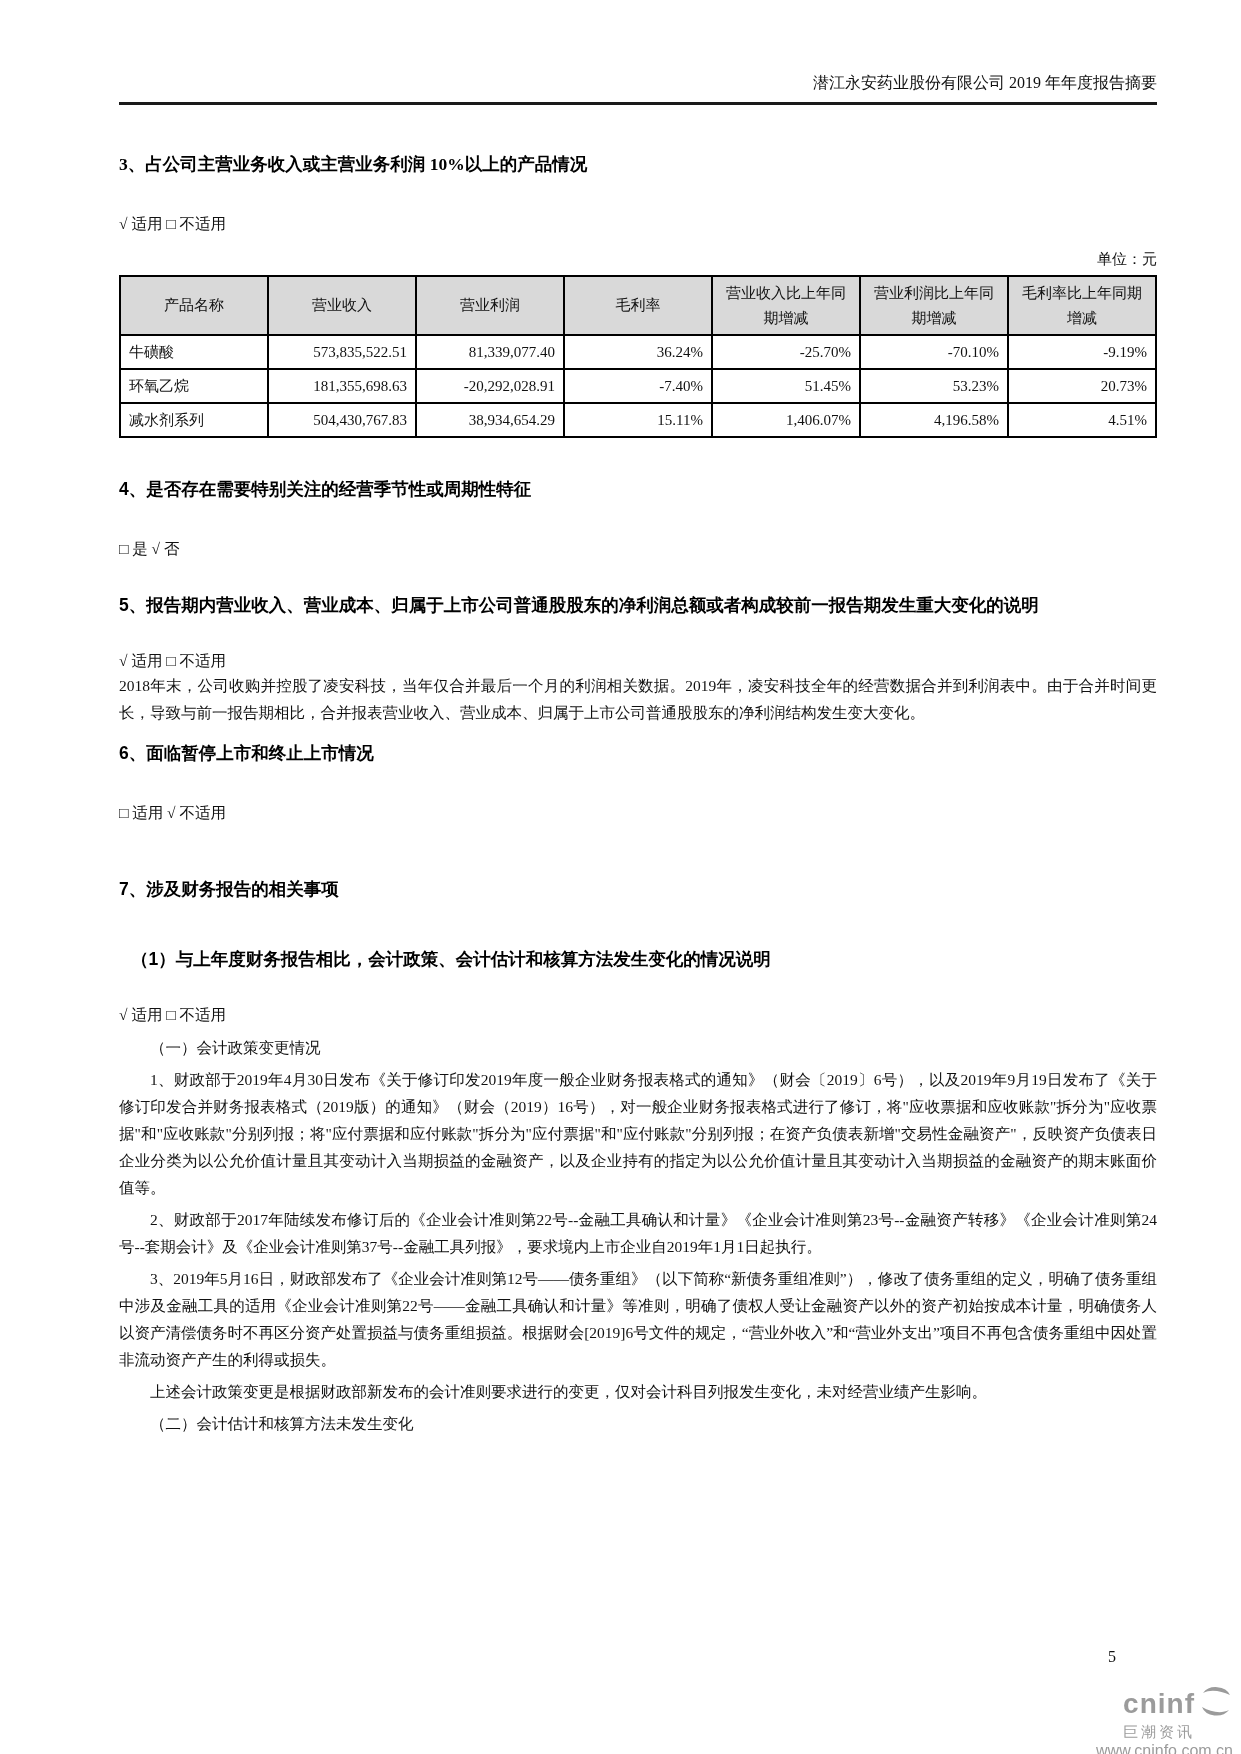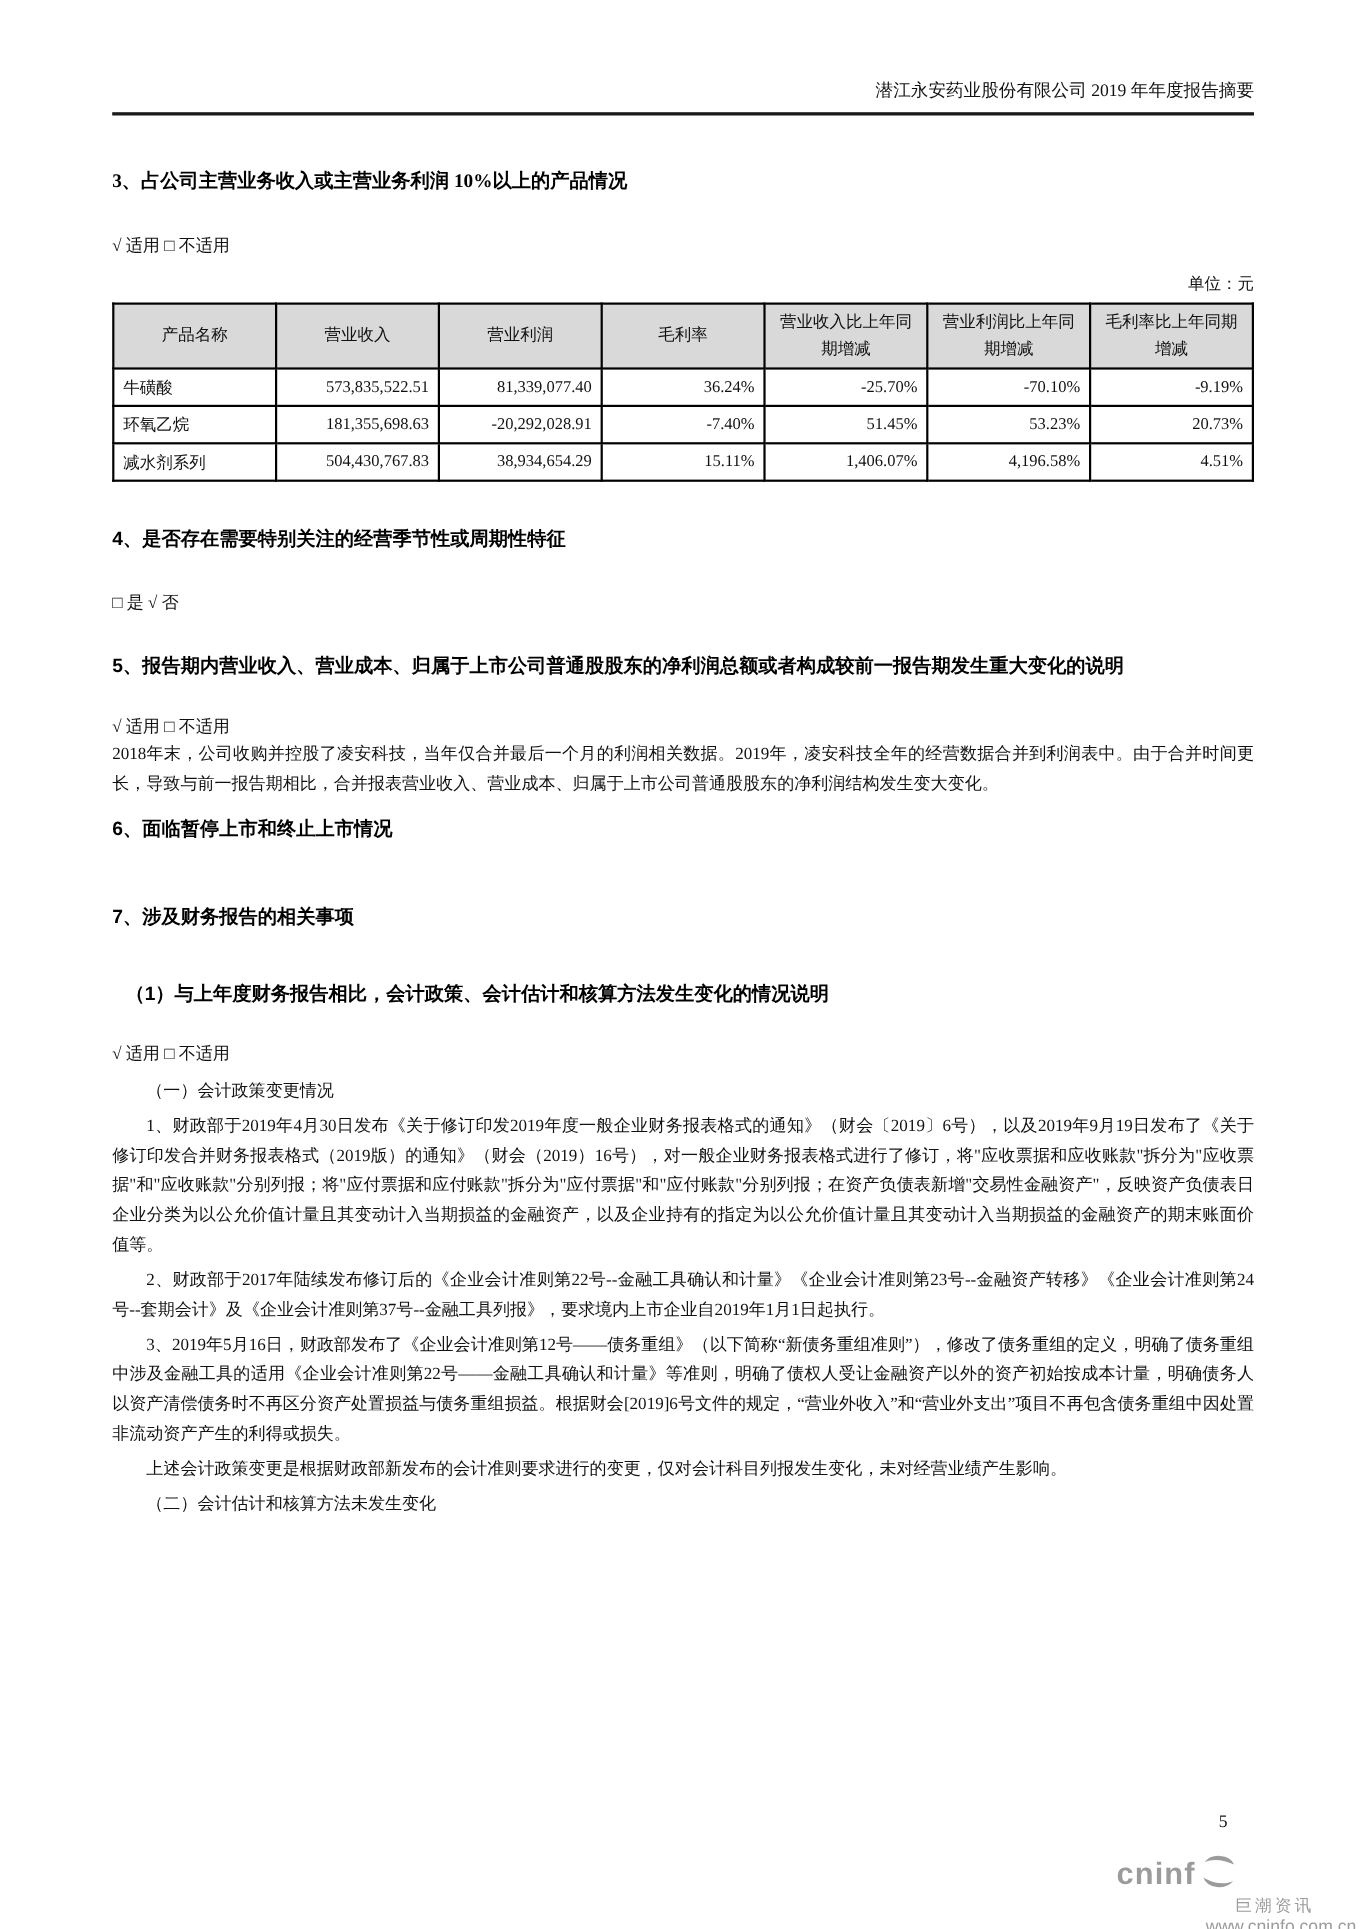--- a/index.html
+++ b/index.html
@@ -2,21 +2,21 @@
 <html lang="zh"><head>
 <meta charset="utf-8">
 <style>
   * { margin:0; padding:0; box-sizing:border-box; }
   html,body { background:#ffffff; }
   body {
     width:1241px; height:1754px; position:relative;
     font-family:"Liberation Serif", serif;
     color:#111; overflow:hidden;
   }
-  .content { position:absolute; left:102px; top:0; width:1038px; }
+  .content { position:absolute; left:119px; top:0; width:1038px; }
 
   
   .doc-header {
     padding-top:72px; padding-bottom:8px;
     border-bottom:3px solid #1a1a1a;
     text-align:right;
     font-size:16px; line-height:22px;
   }
 
   
@@ -66,21 +66,21 @@
   .page-number {
     position:absolute; left:1108px; top:1648px;
     font-size:16px; color:#111;
   }
   .cninfo-logo {
     position:absolute; right:6px; top:1686px; width:220px;
     text-align:right; color:#9b9b9b; line-height:1;
     font-family:"Liberation Sans", sans-serif;
     user-select:none;
   }
-  .cninfo-row1 { display:flex; align-items:center; justify-content:flex-start; gap:4px; padding-right:2px; }
+  .cninfo-row1 { display:flex; align-items:center; justify-content:flex-end; gap:4px; padding-right:2px; }
   .cninfo-brand { font-weight:bold; font-size:28px; letter-spacing:1px; }
   .cninfo-cn { font-size:15px; letter-spacing:3px; margin-top:3px; padding-right:40px; }
   .cninfo-url { font-size:16px; margin-top:4px; padding-right:2px; }
 </style>
 </head>
 <body>
 
 <div class="content">
 
   <div class="doc-header">
@@ -135,20 +135,21 @@
   </table>
 
   <div class="h-num sec4-h">4、是否存在需要特别关注的经营季节性或周期性特征</div>
   <div class="applicable">□ 是 √ 否</div>
 
   <div class="h-num sec5-h" style="max-width: 1010px;">5、报告期内营业收入、营业成本、归属于上市公司普通股股东的净利润总额或者构成较前一报告期发生重大变化的说明</div>
   <div class="applicable tight">√ 适用 □ 不适用</div>
   <div class="body-para">2018年末，公司收购并控股了凌安科技，当年仅合并最后一个月的利润相关数据。2019年，凌安科技全年的经营数据合并到利润表中。由于合并时间更长，导致与前一报告期相比，合并报表营业收入、营业成本、归属于上市公司普通股股东的净利润结构发生变大变化。</div>
 
   <div class="h-num sec6-h">6、面临暂停上市和终止上市情况</div>
+  <div class="applicable">□ 适用 √ 不适用</div>
 
   <div class="h-num sec7-h">7、涉及财务报告的相关事项</div>
   <div class="h-num sub1-h">（1）与上年度财务报告相比，会计政策、会计估计和核算方法发生变化的情况说明</div>
   <div class="applicable tight">√ 适用 □ 不适用</div>
 
   <div class="policy-block" id="policy-paragraphs">
       <p>（一）会计政策变更情况</p>
       <p>1、财政部于2019年4月30日发布《关于修订印发2019年度一般企业财务报表格式的通知》（财会〔2019〕6号），以及2019年9月19日发布了《关于修订印发合并财务报表格式（2019版）的通知》（财会（2019）16号），对一般企业财务报表格式进行了修订，将"应收票据和应收账款"拆分为"应收票据"和"应收账款"分别列报；将"应付票据和应付账款"拆分为"应付票据"和"应付账款"分别列报；在资产负债表新增"交易性金融资产"，反映资产负债表日企业分类为以公允价值计量且其变动计入当期损益的金融资产，以及企业持有的指定为以公允价值计量且其变动计入当期损益的金融资产的期末账面价值等。</p>
       <p>2、财政部于2017年陆续发布修订后的《企业会计准则第22号--金融工具确认和计量》《企业会计准则第23号--金融资产转移》《企业会计准则第24号--套期会计》及《企业会计准则第37号--金融工具列报》，要求境内上市企业自2019年1月1日起执行。</p>
       <p>3、2019年5月16日，财政部发布了《企业会计准则第12号——债务重组》（以下简称“新债务重组准则”），修改了债务重组的定义，明确了债务重组中涉及金融工具的适用《企业会计准则第22号——金融工具确认和计量》等准则，明确了债权人受让金融资产以外的资产初始按成本计量，明确债务人以资产清偿债务时不再区分资产处置损益与债务重组损益。根据财会[2019]6号文件的规定，“营业外收入”和“营业外支出”项目不再包含债务重组中因处置非流动资产产生的利得或损失。</p>

